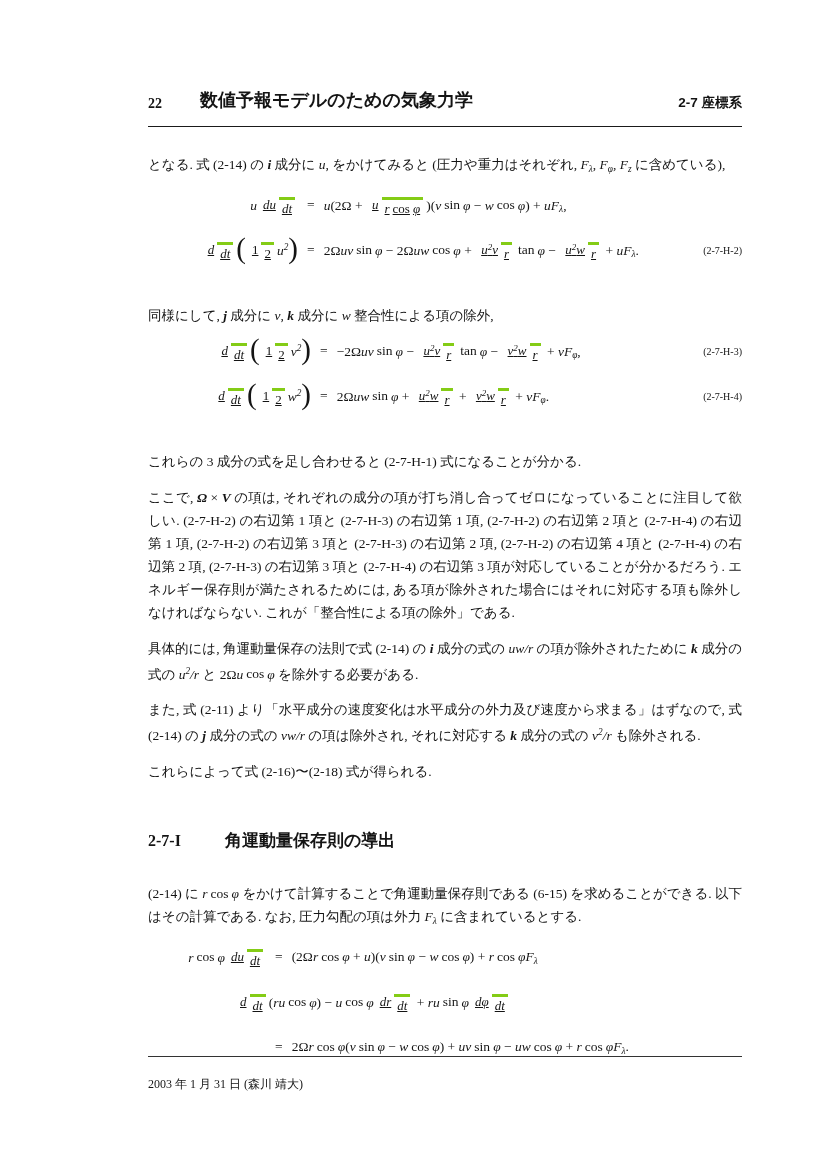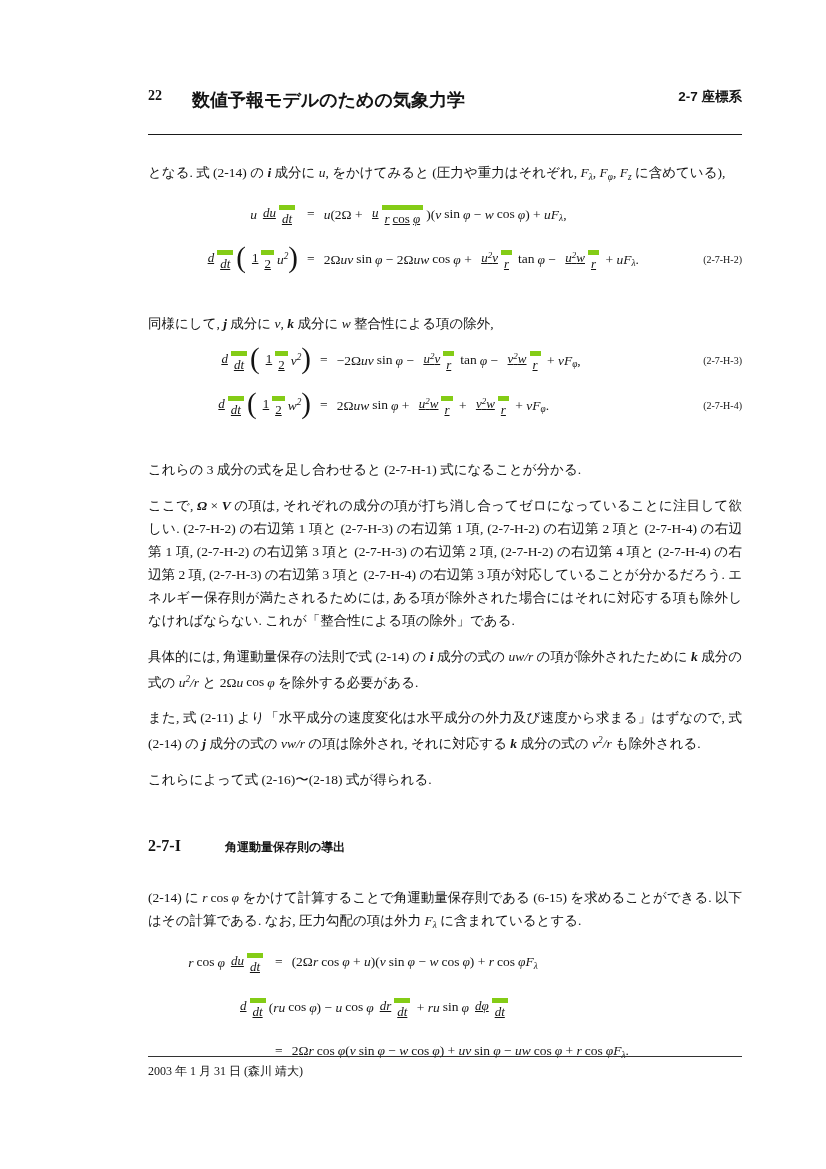--- a/index.html
+++ b/index.html
@@ -3,31 +3,31 @@
 <meta charset="utf-8">
 <style>
   html,body{margin:0;padding:0;background:#e8e8e8;}
   .page{
     position:relative;width:826px;height:1169px;margin:0 auto;background:#ffffff;
     font-family:"Liberation Serif","DejaVu Serif",serif;
     color:#141414;font-size:13.5px;overflow:hidden;
   }
   .content{position:absolute;left:148px;top:88px;width:594px;}
   
-  .running-head{display:flex;align-items:flex-start;border-bottom:1.4px solid #1a1a1a;padding-bottom:22px;}
+  .running-head{display:flex;align-items:flex-end;border-bottom:1.4px solid #1a1a1a;padding-bottom:14px;gap:8px;}
   .pgnum{font-weight:bold;font-size:14px;}
   .head-title{font-family:"Liberation Sans","DejaVu Sans",sans-serif;font-weight:bold;font-size:18px;margin-left:30px;}
   .head-sec{font-family:"Liberation Sans","DejaVu Sans",sans-serif;font-weight:bold;font-size:13.5px;margin-left:auto;}
   
   .para{margin:13px 0;line-height:23px;text-align:justify;}
   .para.first{margin-top:26px;}
   
   .sec-heading{display:flex;align-items:baseline;margin:46px 0 30px;}
   .sec-num{font-weight:bold;font-size:16px;}
-  .sec-title{font-family:"Liberation Sans","DejaVu Sans",sans-serif;font-weight:bold;font-size:12px;margin-left:44px;}
+  .sec-title{font-family:"Liberation Sans","DejaVu Sans",sans-serif;font-weight:bold;font-size:17px;margin-left:44px;}
   
   .eq-block{margin:16px 0 20px;}
   .eq-row{display:flex;align-items:baseline;min-height:42px;margin:3px 0;}
   .eq-lhs{text-align:right;flex:0 0 auto;}
   .b1 .eq-lhs{width:150px;}
   .b2 .eq-lhs{width:163px;}
   .b3 .eq-lhs{width:118px;}
   .eq-rel{padding:0 9px;}
   .eq-rhs{flex:0 1 auto;}
   .eq-full{padding-left:86px;}
@@ -35,23 +35,23 @@
   
   .tk-t{font-style:normal;}
   .tk-i{font-style:italic;}
   .tk-b{font-style:italic;font-weight:bold;}
   .tk-fn{font-style:normal;margin:0 3px;}
   .tk-sup{font-size:69%;vertical-align:0.5em;font-style:italic;}
   .tk-sub{font-size:69%;vertical-align:-0.28em;font-style:italic;}
   .tk-big{font-size:215%;line-height:0;vertical-align:-0.12em;font-style:normal;}
   .frac{display:inline-flex;flex-direction:row;text-align:center;vertical-align:middle;margin:0 3px;line-height:1.2;font-size:13px;text-decoration:underline;}
   .frac .num{padding:0 3px 1px;}
-  .frac .den{border-top:5px solid #84cc16;padding:1px 3px 0;}
+  .frac .den{border-top:3px solid #84cc16;padding:1px 3px 0;}
   
-  .page-footer{position:absolute;left:148px;top:1056px;width:594px;border-top:1px solid #333;padding-top:6px;font-size:12px;}
+  .page-footer{position:absolute;left:148px;top:1056px;width:594px;border-top:1px solid #333;padding-top:19px;font-size:12px;}
 </style>
 </head>
 <body>
 
 <div class="page">
   <div class="content">
 
     <div class="running-head">
       <span class="pgnum">22</span>
       <span class="head-title">数値予報モデルのための気象力学</span>

